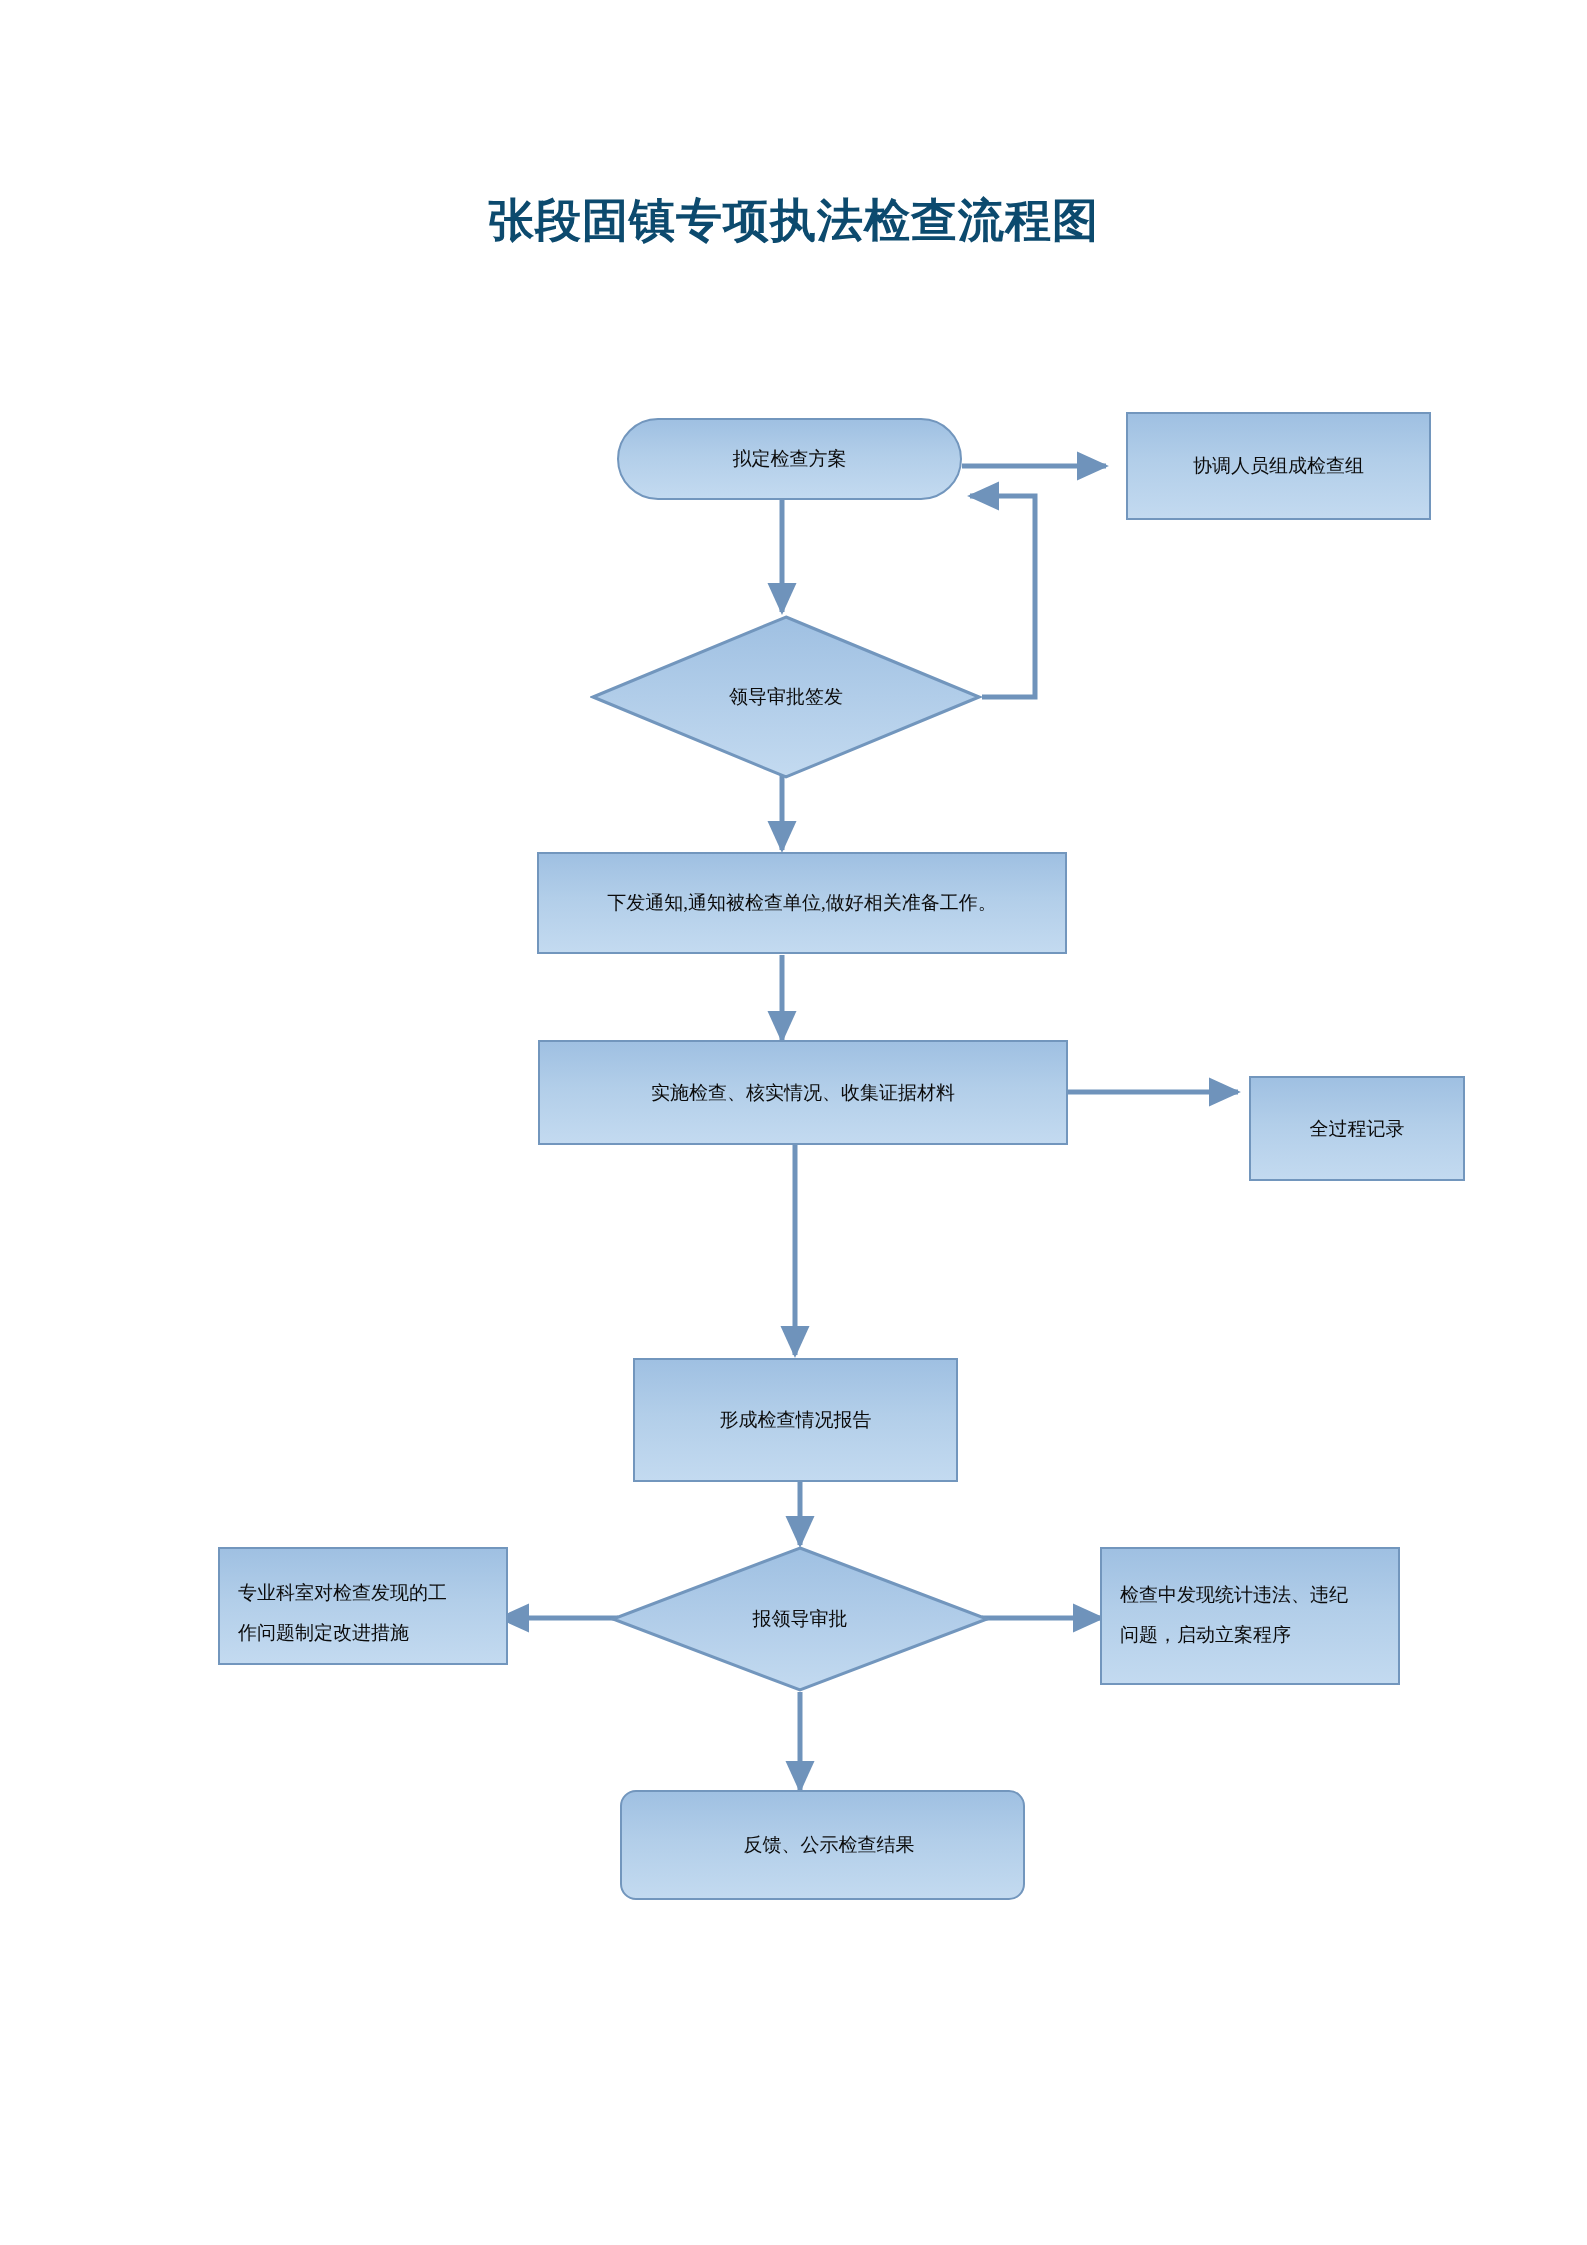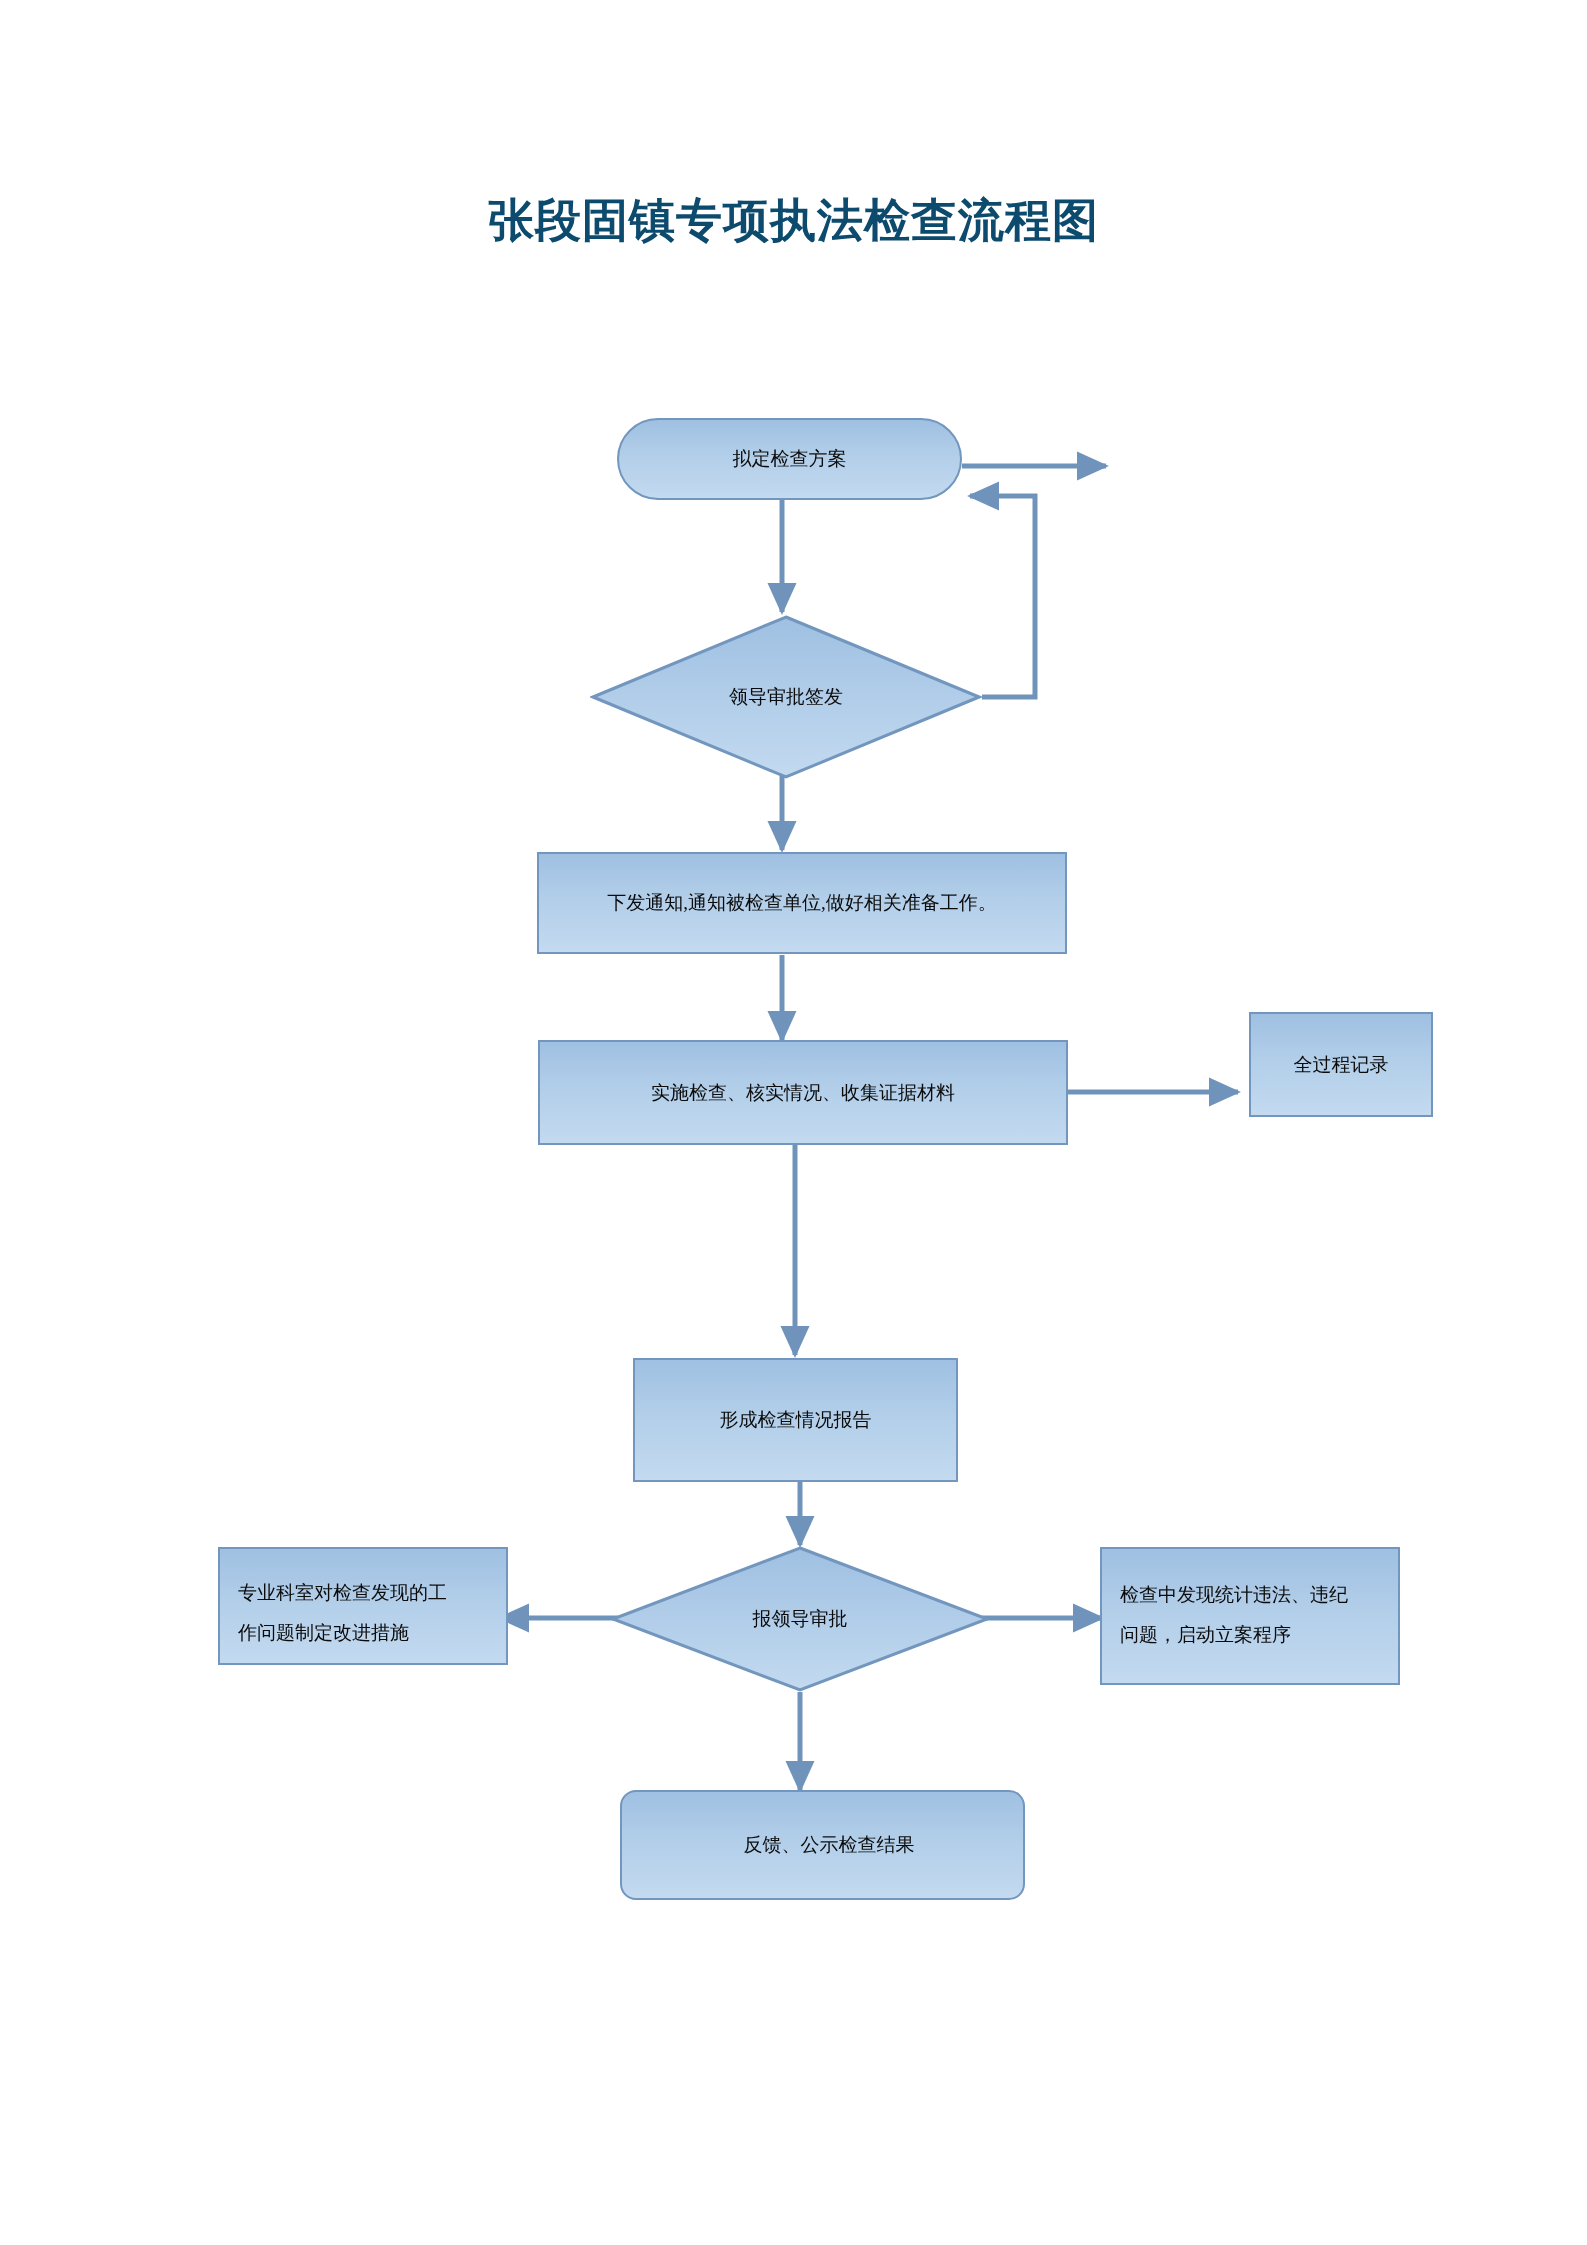--- a/index.html
+++ b/index.html
@@ -122,20 +122,23 @@
 
     <line x1="982" y1="1618" x2="1102" y2="1618" stroke="#6f93bb" stroke-width="5" marker-end="url(#arrow)"></line>
 
     <line x1="800" y1="1692" x2="800" y2="1790" stroke="#6f93bb" stroke-width="5" marker-end="url(#arrow)"></line>
   </svg>
 
   <div class="node stadium" style="left:617px; top:418px; width:345px; height:82px;">
     <span class="lbl">拟定检查方案</span>
   </div>
 
+  <div class="node" style="left:1126px; top:412px; width:305px; height:108px;">
+    <span class="lbl">协调人员组成检查组</span>
+  </div>
 
   <div class="node diamond-wrap" style="left:590px; top:614px; width:392px; height:166px;">
     <svg viewBox="0 0 392 166" preserveAspectRatio="none" aria-hidden="true">
       <defs>
         <linearGradient id="dgrad1" x1="0" y1="0" x2="0" y2="1">
           <stop offset="0%" stop-color="#9fc0e2"></stop>
           <stop offset="100%" stop-color="#c3daf0"></stop>
         </linearGradient>
       </defs>
       <polygon points="196,3 389,83 196,163 3,83" fill="url(#dgrad1)" stroke="#7296bd" stroke-width="3"></polygon>
@@ -144,21 +147,21 @@
   </div>
 
   <div class="node" style="left:538px; top:1040px; width:530px; height:105px;">
     <span class="lbl">实施检查、核实情况、收集证据材料</span>
   </div>
 
   <div class="node" style="left:537px; top:852px; width:530px; height:102px;">
     <span class="lbl">下发通知,通知被检查单位,做好相关准备工作。</span>
   </div>
 
-  <div class="node" style="left:1249px; top:1012px; width:184px; height:105px;">
+  <div class="node" style="left:1249px; top:1076px; width:216px; height:105px;">
     <span class="lbl">全过程记录</span>
   </div>
 
   <div class="node" style="left:633px; top:1358px; width:325px; height:124px;">
     <span class="lbl">形成检查情况报告</span>
   </div>
 
   <div class="node diamond-wrap" style="left:610px; top:1545px; width:380px; height:148px;">
     <svg viewBox="0 0 380 148" preserveAspectRatio="none" aria-hidden="true">
       <defs>

